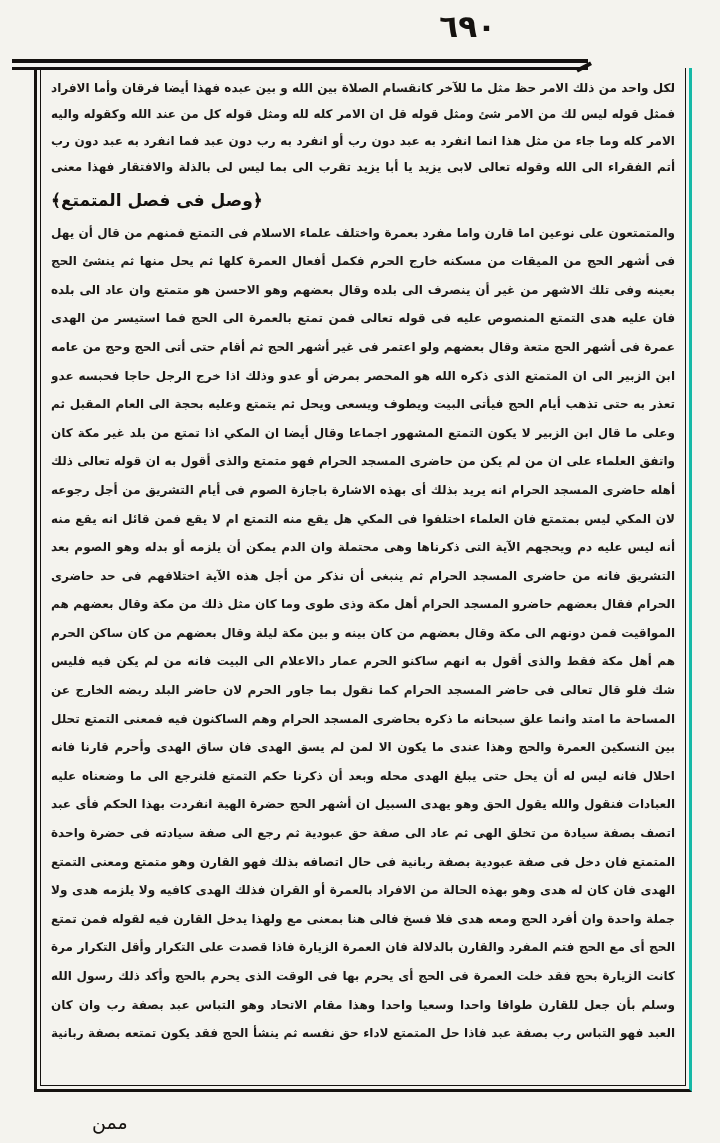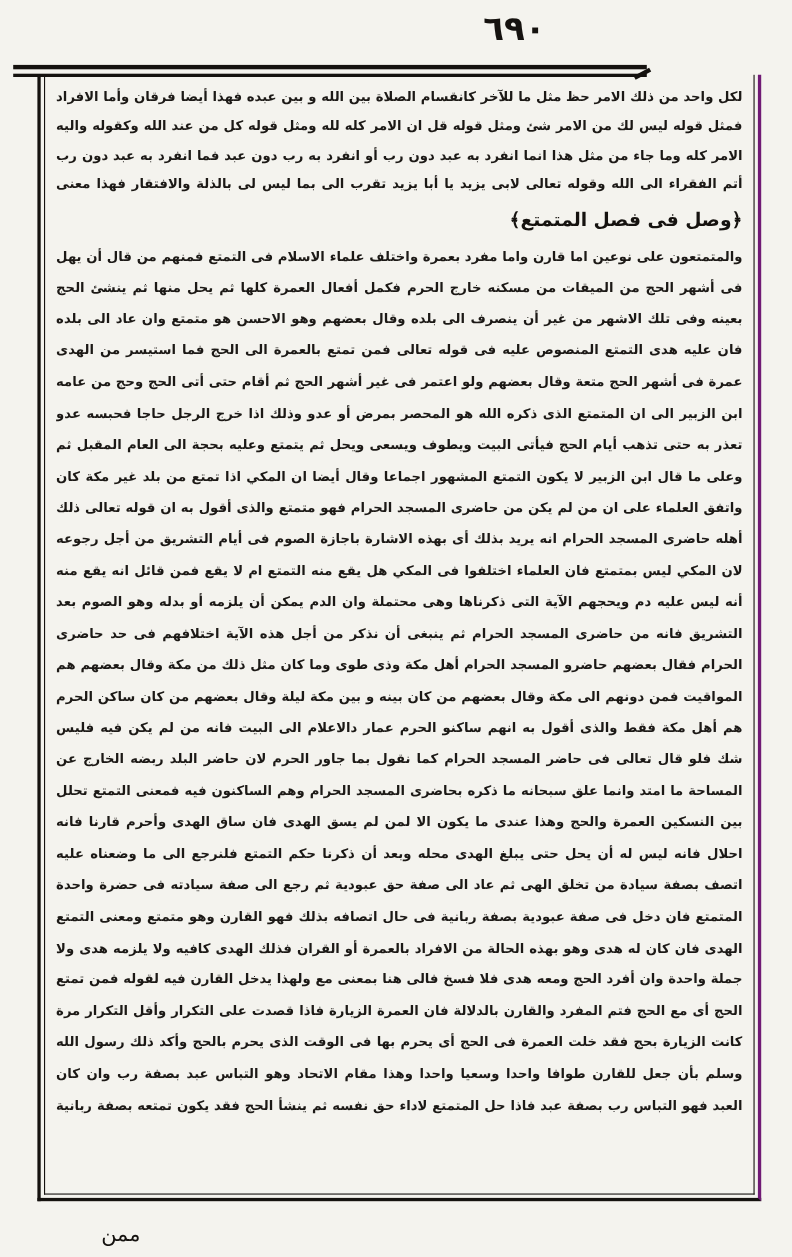--- a/index.html
+++ b/index.html
@@ -24,21 +24,21 @@
     border-bottom:3px solid #15120f;
   }
   .top-rule .flourish{
     position:absolute;right:-4px;top:2px;width:16px;height:4px;
     background:#15120f;transform:rotate(-28deg);
   }
 
   .frame-outer{
     position:absolute;top:68px;left:34px;width:658px;height:1024px;
     border-left:3px solid #15120f;
-    border-right:3px solid #701a75;
+    border-right:3px solid #14b8a6;
     border-bottom:3px solid #15120f;
     box-sizing:border-box;
   }
   .frame-inner{
     position:absolute;top:0;left:3px;right:3px;bottom:3px;
     border-left:1.5px solid #15120f;
     border-right:1.5px solid #15120f;
     border-bottom:1.5px solid #15120f;
     box-sizing:border-box;
     padding:7px 10px 6px 10px;
@@ -55,21 +55,21 @@
     color:#1c1916;
   }
   .para-main .tline{line-height:28.6px;height:28.6px;}
   .tline.short{
     text-align-last:left;
     padding-left:96px;
     box-sizing:border-box;
   }
   .section-heading{
     direction:rtl;
-    text-align:right;
+    text-align:left;
     font-size:17px;font-weight:bold;
     height:38px;line-height:38px;
     color:#15120f;
   }
   .catchword{
     position:absolute;left:92px;bottom:10px;
     font-size:19px;font-weight:normal;
     direction:rtl;color:#15120f;
   }
 </style>
@@ -110,20 +110,21 @@
           <div class="tline">لان المكي ليس بمتمتع فان العلماء اختلفوا فى المكي هل يقع منه التمتع ام لا يقع فمن قائل انه يقع منه التمتع واتفقوا</div>
           <div class="tline">أنه ليس عليه دم ويحجهم الآية التى ذكرناها وهى محتملة وان الدم يمكن أن يلزمه أو بدله وهو الصوم بعد انقضاء أيام</div>
           <div class="tline">التشريق فانه من حاضرى المسجد الحرام ثم ينبغى أن نذكر من أجل هذه الآية اختلافهم فى حد حاضرى المسجد</div>
           <div class="tline">الحرام فقال بعضهم حاضرو المسجد الحرام أهل مكة وذى طوى وما كان مثل ذلك من مكة وقال بعضهم هم أهل</div>
           <div class="tline">المواقيت فمن دونهم الى مكة وقال بعضهم من كان بينه و بين مكة ليلة وقال بعضهم من كان ساكن الحرم وقال بعضهم</div>
           <div class="tline">هم أهل مكة فقط والذى أقول به انهم ساكنو الحرم عمار دالاعلام الى البيت فانه من لم يكن فيه فليس بحاضر بلا</div>
           <div class="tline">شك فلو قال تعالى فى حاضر المسجد الحرام كما نقول بما جاور الحرم لان حاضر البلد ربضه الخارج عن سوره امتد فى</div>
           <div class="tline">المساحة ما امتد وانما علق سبحانه ما ذكره بحاضرى المسجد الحرام وهم الساكنون فيه فمعنى التمتع تحلل المحرم</div>
           <div class="tline">بين النسكين العمرة والحج وهذا عندى ما يكون الا لمن لم يسق الهدى فان ساق الهدى وأحرم قارنا فانه متمتع من غير</div>
           <div class="tline">احلال فانه ليس له أن يحل حتى يبلغ الهدى محله وبعد أن ذكرنا حكم التمتع فلنرجع الى ما وضعناه عليه كتابنا هذا فى هذه</div>
+          <div class="tline">العبادات فنقول والله يقول الحق وهو يهدى السبيل ان أشهر الحج حضرة الهية انفردت بهذا الحكم فأى عبد</div>
           <div class="tline">اتصف بصفة سيادة من تخلق الهى ثم عاد الى صفة حق عبودية ثم رجع الى صفة سيادته فى حضرة واحدة فذلك هو</div>
           <div class="tline">المتمتع فان دخل فى صفة عبودية بصفة ربانية فى حال اتصافه بذلك فهو القارن وهو متمتع ومعنى التمتع انه يلزمه حكم</div>
           <div class="tline">الهدى فان كان له هدى وهو بهذه الحالة من الافراد بالعمرة أو القران فذلك الهدى كافيه ولا يلزمه هدى ولا يفسخ</div>
           <div class="tline">جملة واحدة وان أفرد الحج ومعه هدى فلا فسخ فالى هنا بمعنى مع ولهذا يدخل القارن فيه لقوله فمن تمتع بالعمرة الى</div>
           <div class="tline">الحج أى مع الحج فتم المفرد والقارن بالدلالة فان العمرة الزيارة فاذا قصدت على التكرار وأقل التكرار مرة ثانية</div>
           <div class="tline">كانت الزيارة بحج فقد خلت العمرة فى الحج أى يحرم بها فى الوقت الذى يحرم بالحج وأكد ذلك رسول الله صلى الله عليه</div>
           <div class="tline">وسلم بأن جعل للقارن طوافا واحدا وسعيا واحدا وهذا مقام الاتحاد وهو التباس عبد بصفة رب وان كان المقصود</div>
           <div class="tline">العبد فهو التباس رب بصفة عبد فاذا حل المتمتع لاداء حق نفسه ثم ينشأ الحج فقد يكون تمتعه بصفة ربانية ان كان</div>
         </div>
 

